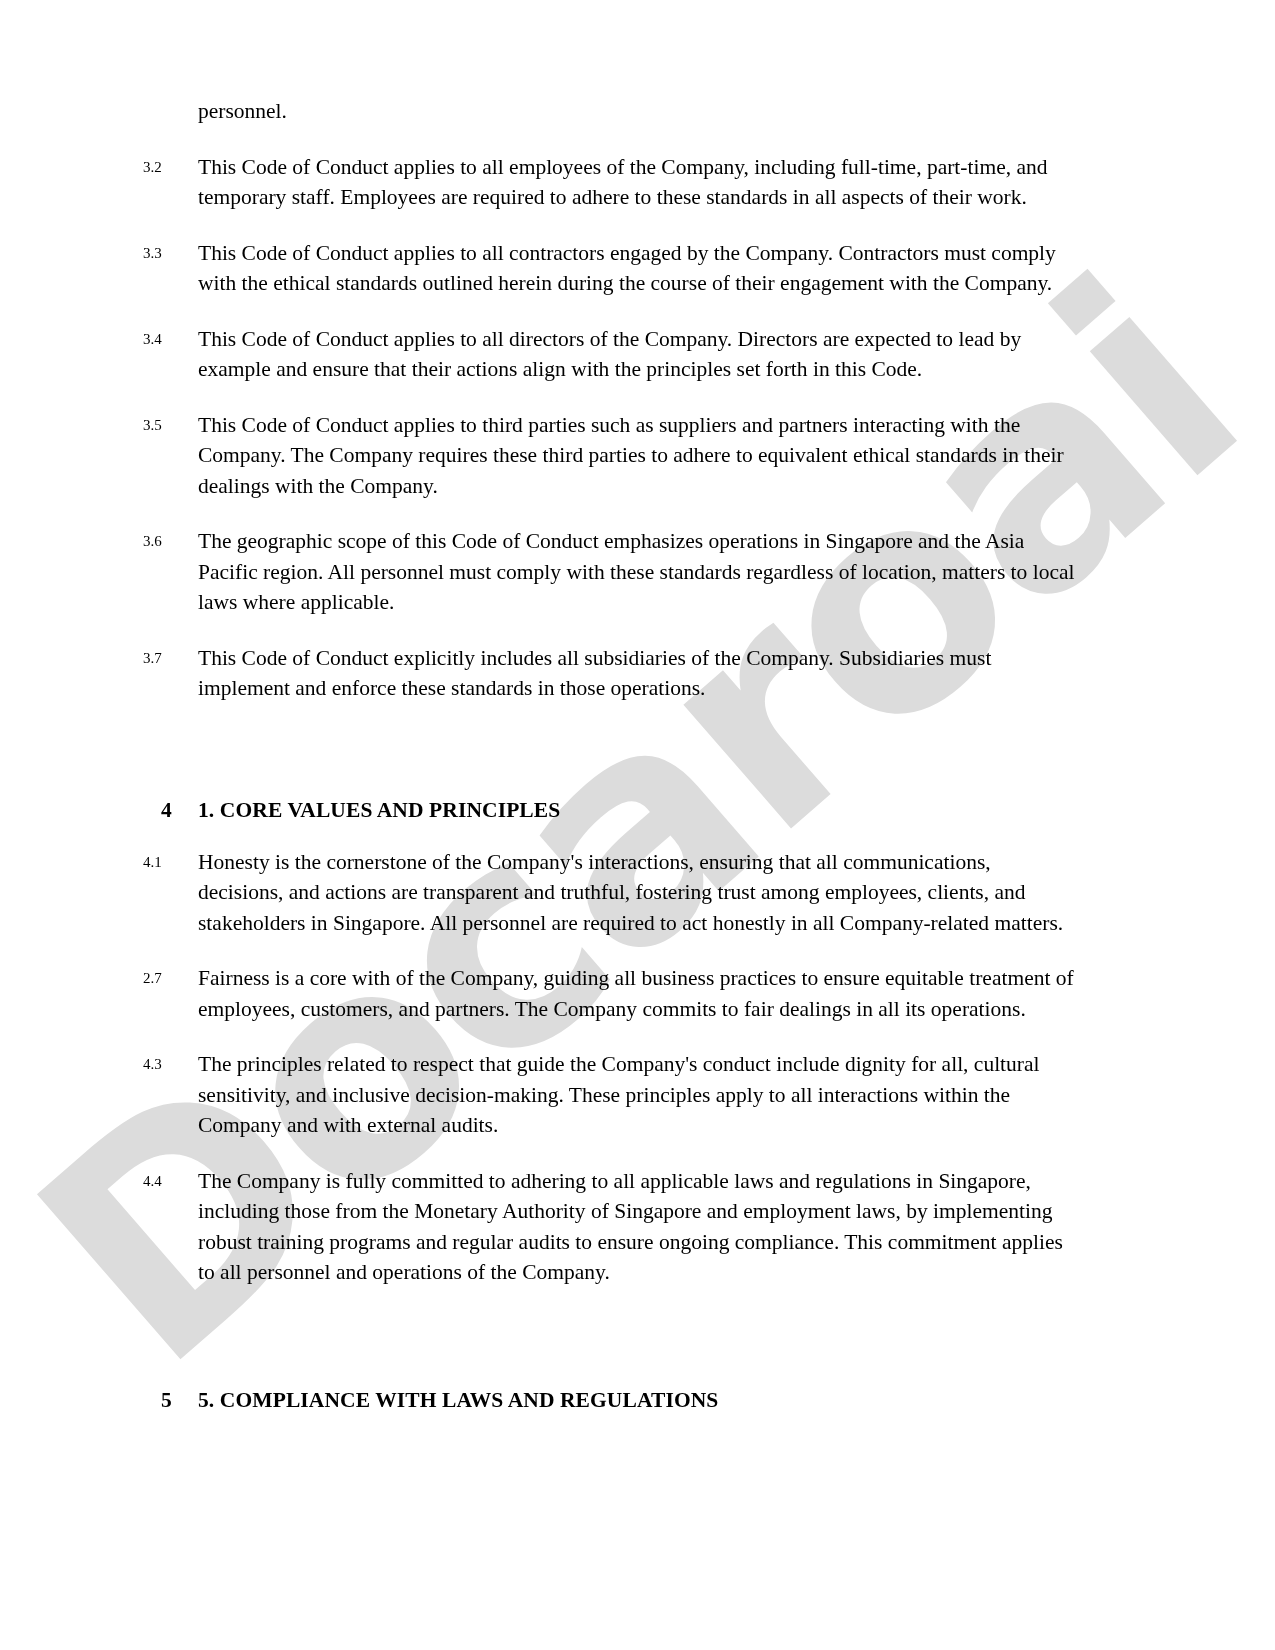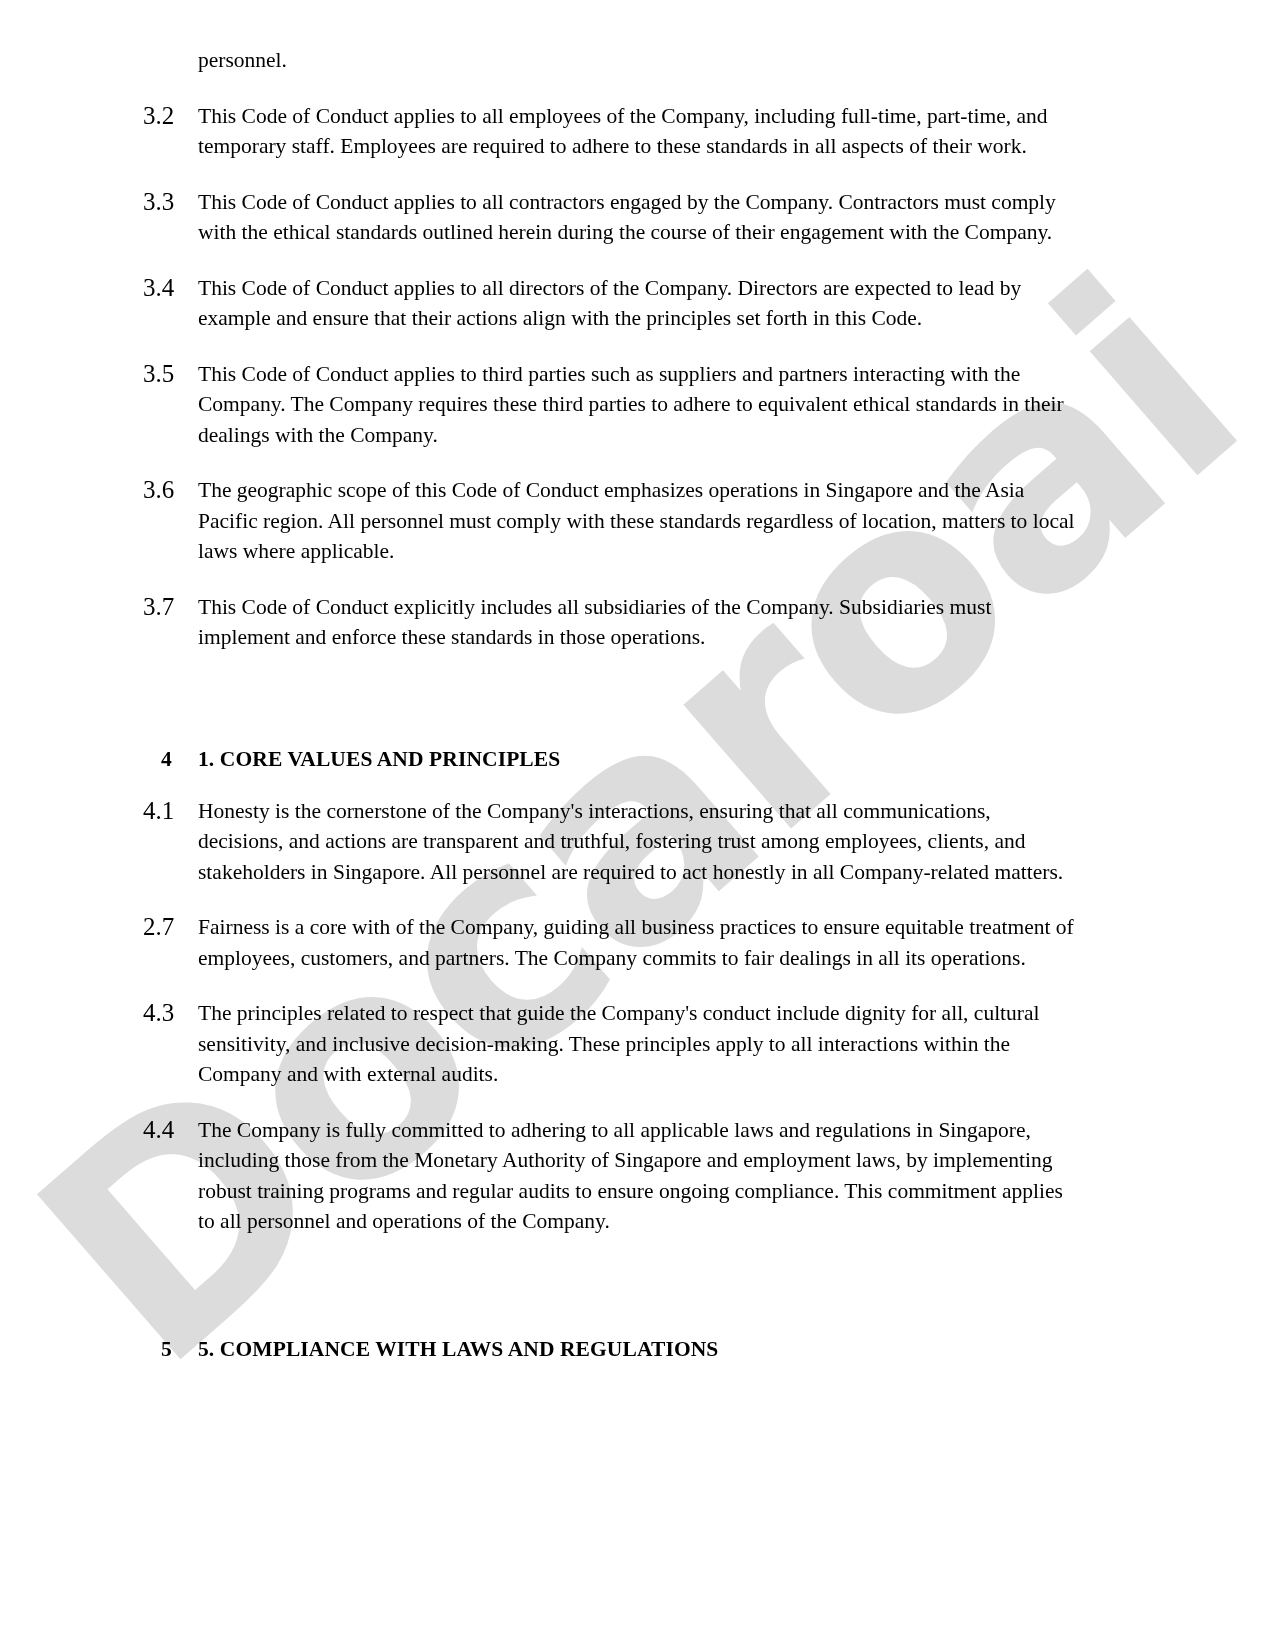--- a/index.html
+++ b/index.html
@@ -41,34 +41,34 @@
     line-height: 1;
     color: #dcdcdc;
     white-space: nowrap;
     user-select: none;
   }
 
   
   .content {
     position: relative;
     z-index: 1;
-    padding: 45px 200px 0 143px;
+    padding: 96px 200px 0 143px;
     box-sizing: border-box;
   }
 
   .clause {
     position: relative;
     display: flex;
     align-items: flex-start;
     margin: 0 0 25px 0;
   }
   .clause-number {
     flex: 0 0 55px;
     width: 55px;
-    font-size: 25px;
+    font-size: 15px;
     line-height: 30.5px;
     text-align: left;
     white-space: nowrap;
   }
   .clause-body {
     flex: 1 1 auto;
     font-size: 21.5px;
     line-height: 30.5px;
     text-align: left;
   }

